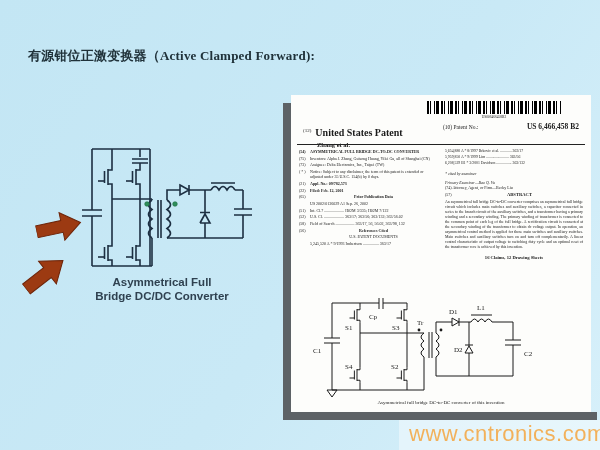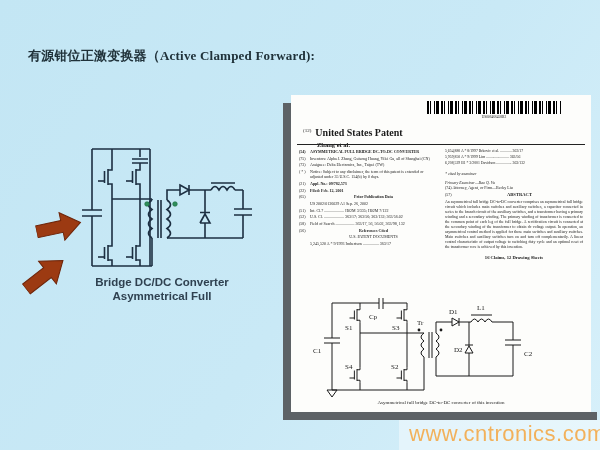--- a/index.html
+++ b/index.html
@@ -108,37 +108,41 @@
 </svg>
 
 <svg class="arrow arrow1" width="46" height="30" viewBox="0 0 46 30">
   <polygon points="0,9 26,9 26,1 45,15 26,29 26,21 0,21" fill="#9c3a12" stroke="#6e250a" stroke-width="1"></polygon>
 </svg>
 <svg class="arrow arrow2" width="48" height="31" viewBox="0 0 46 30">
   <polygon points="0,9 26,9 26,1 45,15 26,29 26,21 0,21" fill="#9c3a12" stroke="#6e250a" stroke-width="1"></polygon>
 </svg>
 
 <div class="circuit-label">
+  <div>Asymmetrical Full</div>
   <div>Bridge DC/DC Converter</div>
-  <div>Asymmetrical Full</div>
 </div>
 
 <div class="shadow-left"></div>
 <div class="shadow-bottom"></div>
 
 <div class="page">
   <div class="barcode"></div>
   <div class="barcode-caption">US006466458B2</div>
 
   <div class="hdr-left">
     <span class="hdr-num">(12)</span>
     <span class="hdr-title">United States Patent</span>
     <div class="hdr-sub">Zhang et al.</div>
   </div>
   <div class="hdr-right">
+    <div class="hdr-row">
+      <span class="hdr-label">(10) Patent No.:</span>
+      <span class="hdr-value">US 6,466,458 B2</span>
+    </div>
   </div>
   <div class="rule"></div>
 
   <div class="cols">
     <div class="col">
       <div class="entry b">
           <span class="tag">(54)</span>
           <span class="val">ASYMMETRICAL FULL BRIDGE DC-TO-DC CONVERTER</span>
         </div>
       <div class="entry">

